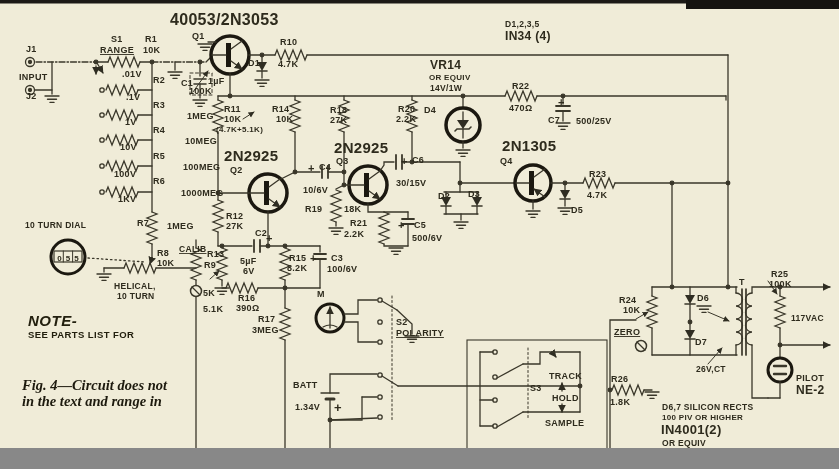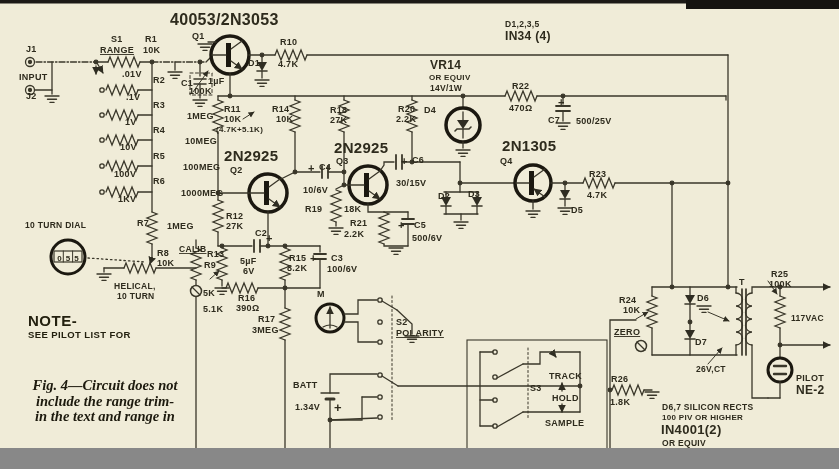--- a/index.html
+++ b/index.html
@@ -4,25 +4,25 @@
 <style>
   :root{
     --paper:#f0ecd8; --ink:#3a372a; --ink-text:#2e2b1d; --heavy:#1b1810;
   }
   html,body{margin:0;padding:0;background:#888;}
   .stage{position:relative;width:839px;height:448px;background:var(--paper);overflow:hidden;
          font-family:"Liberation Sans",sans-serif;}
   svg{position:absolute;inset:0;}
   .lbl{fill:var(--ink-text);font-family:"Liberation Sans",sans-serif;font-weight:bold;letter-spacing:.3px;}
   .note-block{position:absolute;left:28px;top:312px;color:#23200f;width:150px;}
-  .note-title{font-weight:bold;font-size:15px;letter-spacing:.5px;}
+  .note-title{font-style:italic;font-weight:bold;font-size:15px;letter-spacing:.5px;}
   .note-line{font-size:9.5px;font-weight:bold;letter-spacing:.4px;line-height:11px;}
   .caption{position:absolute;left:22px;top:378px;width:166px;color:#1d1a0e;
            font-family:"Liberation Serif",serif;font-style:italic;font-weight:bold;
-           font-size:14.5px;line-height:15.5px;text-align:center;}
+           font-size:14.5px;line-height:15.5px;}
 </style>
 </head>
 <body>
 
 <div class="stage">
 
 <svg width="839" height="469" viewBox="0 0 839 469">
   <defs>
     <path id="rz" d="M0,0l2,-5l4,10l4,-10l4,10l4,-10l4,10l4,-10l4,10l2,-5" fill="none"></path>
     <g id="gnd" stroke-width="1.4">
@@ -561,22 +561,21 @@
         <text x="661" y="434" font-size="13" class="lbl">IN4001(2)</text>
         <text x="662" y="446" font-size="8.5" class="lbl">OR EQUIV</text>
         <text x="59.5" y="260.5" font-size="8" text-anchor="middle" class="lbl">0</text>
         <text x="68" y="260.5" font-size="8" text-anchor="middle" class="lbl">5</text>
         <text x="76.5" y="260.5" font-size="8" text-anchor="middle" class="lbl">5</text>
       </g>
 </svg>
 
 <div class="note-block">
   <div class="note-title">NOTE-</div>
-  <div class="note-line">SEE PILOT LIST FOR</div>
+  <div class="note-line">SEE PARTS LIST FOR</div>
 </div>
 
 <div class="caption">
   <div>Fig. 4—Circuit does not</div>
-  <div>include the range trim-</div>
   <div>in the text and range in</div>
 </div>
 
 </div>
 
 </body></html>

